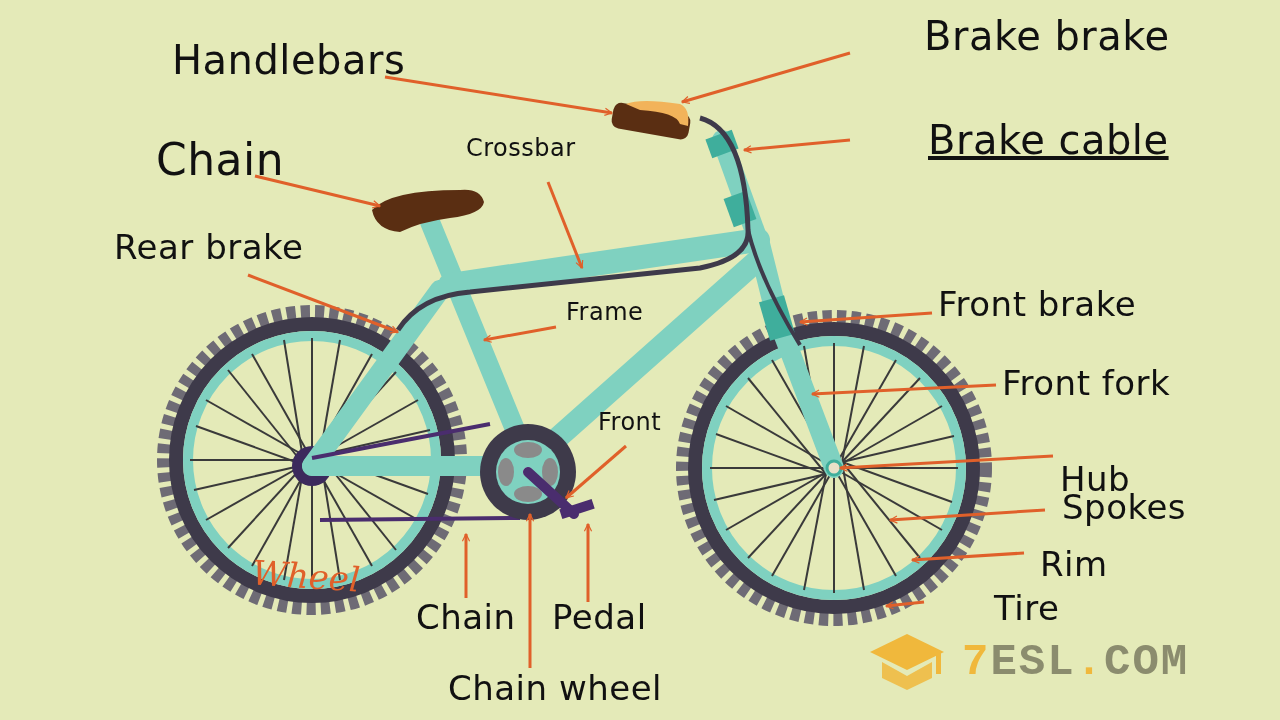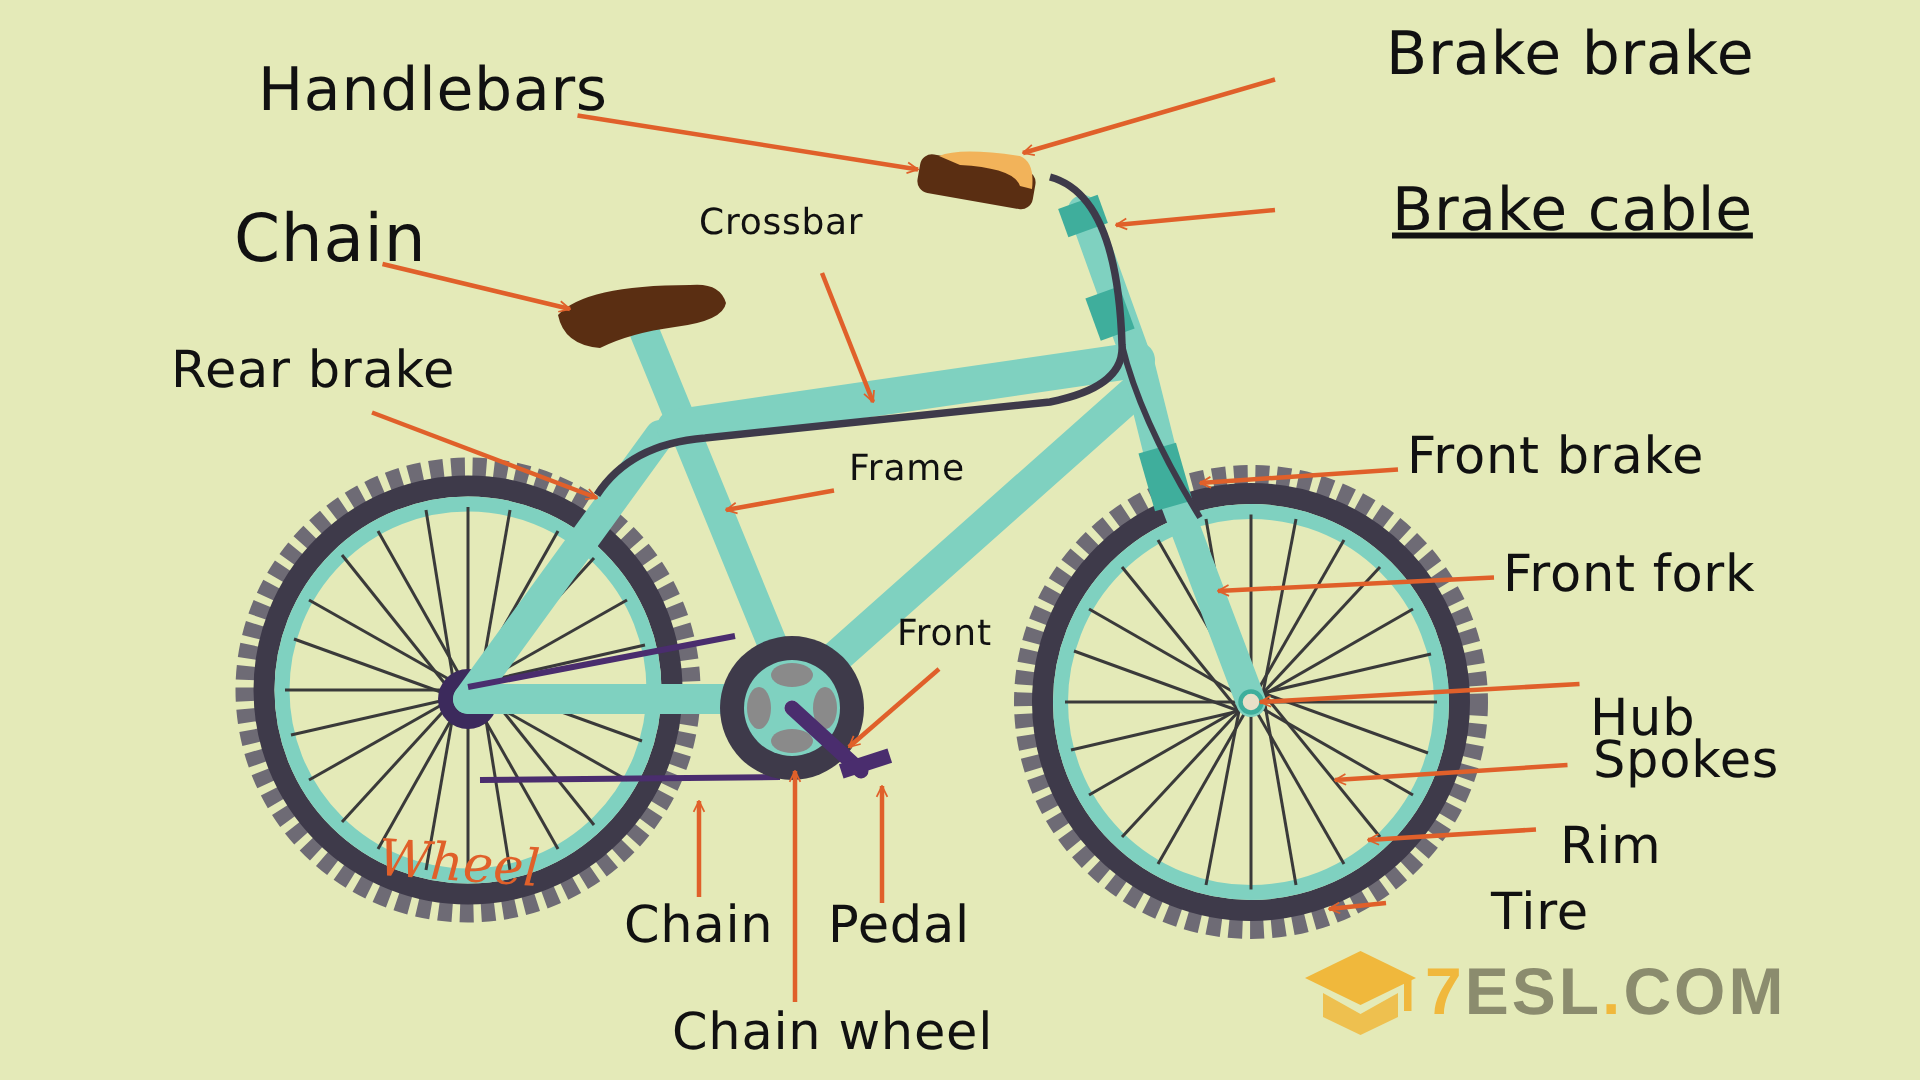--- a/index.html
+++ b/index.html
@@ -21,21 +21,21 @@
     .lg { font-size: 40px; }
     .md { font-size: 34px; }
     .sm { font-size: 24px; }
     .wheel-label {
       position: absolute; left: 252px; top: 556px;
       color: #e0602a; font-size: 34px; font-style: italic;
       font-family: "DejaVu Serif", serif;
       transform: rotate(4deg);
     }
     .logo { position: absolute; left: 868px; top: 632px; height: 60px; display: flex; align-items: center; }
-    .logo-text { font-family: Liberation Sans, sans-serif; font-size: 44px; font-weight: bold; letter-spacing: 2px; color: #8b8c6e; margin-left: 4px; text-align: center; }
+    .logo-text { font-family: Liberation Mono, monospace; font-size: 44px; font-weight: bold; letter-spacing: 2px; color: #8b8c6e; margin-left: 16px; text-align: center; }
     .logo-seven { color: #f0b83c; }
     .logo-dot { color: #f0b83c; }
   </style>
 </head>
 <body>
 
 <svg id="canvas" viewBox="0 0 1280 720" xmlns="http://www.w3.org/2000/svg">
   <defs>
     <marker id="ah" viewBox="0 0 20 20" refX="18" refY="10" markerWidth="9" markerHeight="9" orient="auto-start-reverse" markerUnits="userSpaceOnUse">
       <path d="M2,2 L18,10 L2,18" fill="none" stroke="#e0602a" stroke-width="2.6"></path>

